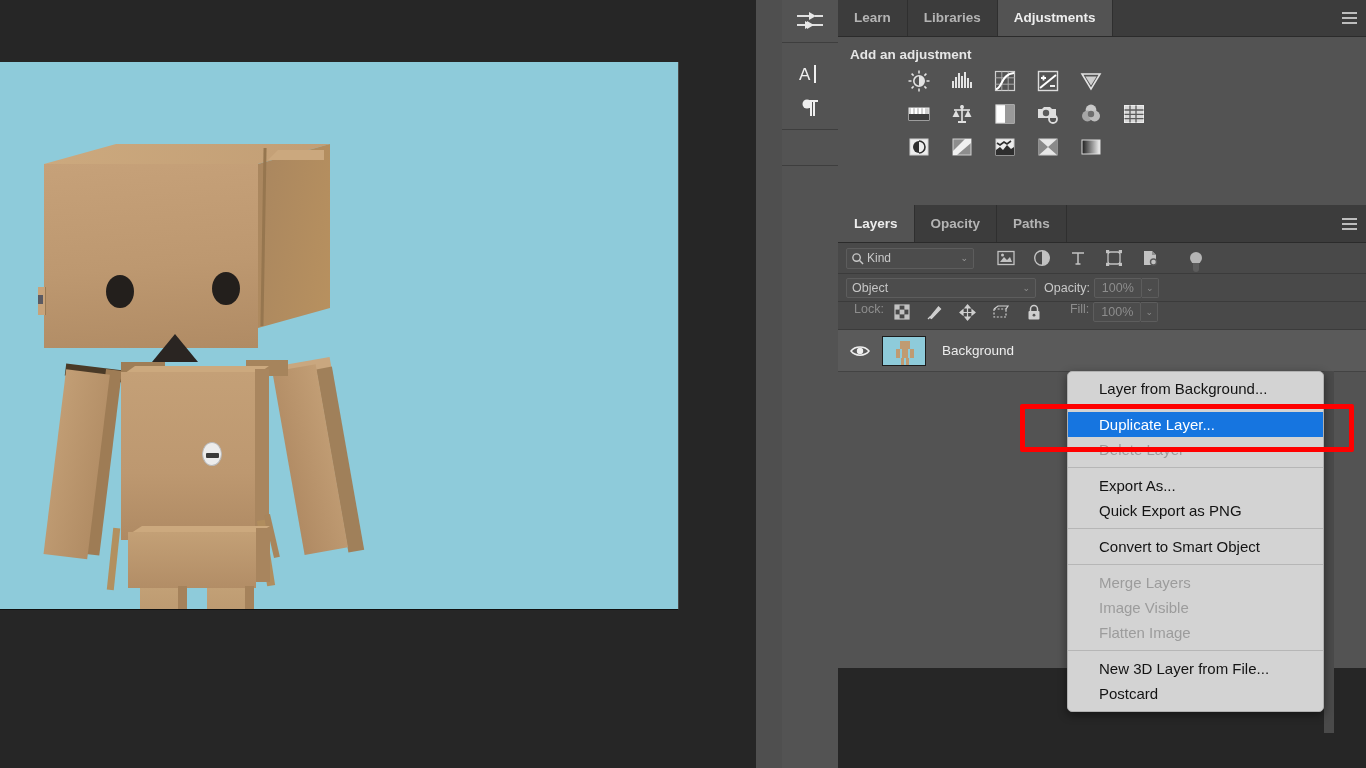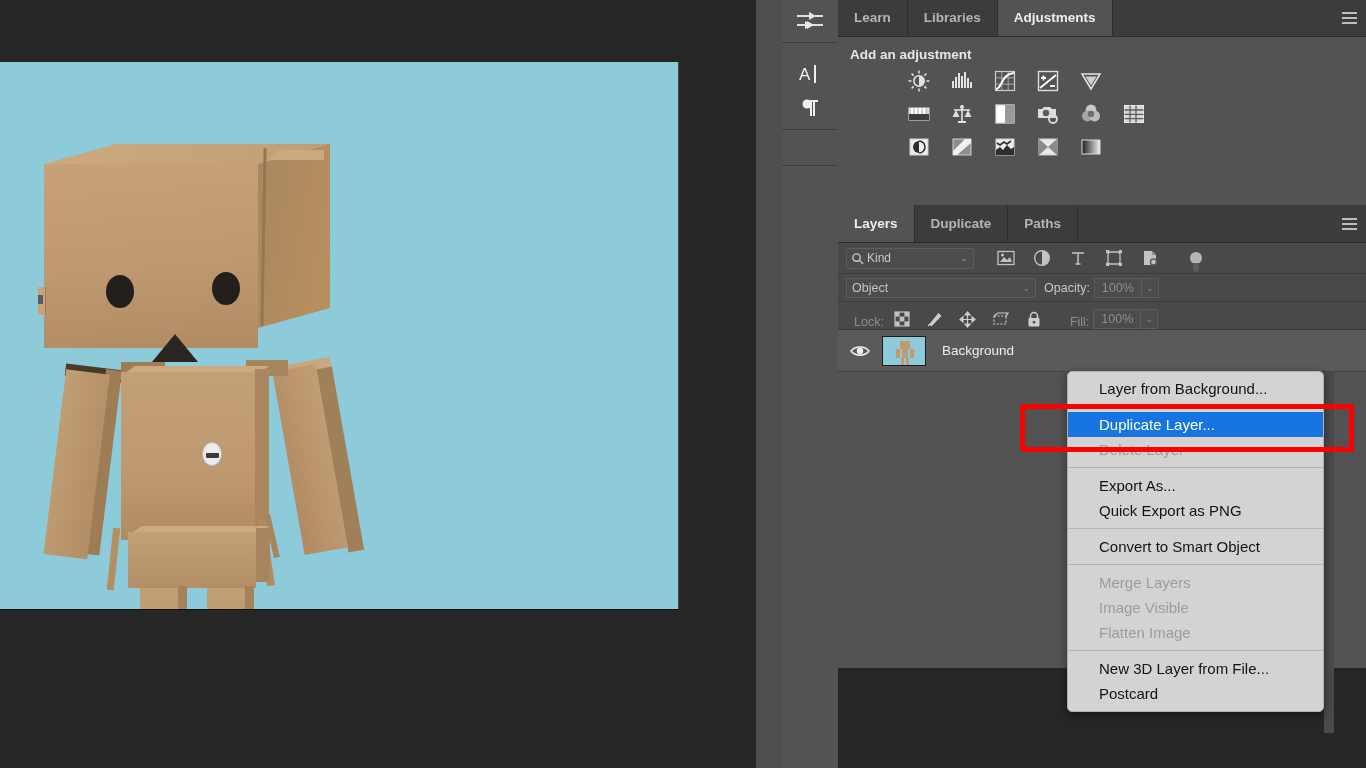--- a/index.html
+++ b/index.html
@@ -201,21 +201,21 @@
   .numfield {
     width: 48px; height: 20px; background: #4c4c4c; border: 1px solid #5d5d5d; border-radius: 2px;
     color: #8d8d8d; font-size: 12.5px; display: flex; align-items: center; justify-content: center; margin-left: 4px;
   }
   .stepper {
     width: 17px; height: 20px; background: #4c4c4c; border: 1px solid #5d5d5d; border-left: none;
     border-radius: 0 2px 2px 0; color: #8a8a8a; font-size: 9px;
     display:flex;align-items:center;justify-content:center;
   }
   .lock-row {
-    height: 28px; display: flex; align-items: flex-end; padding: 0 8px;
+    height: 28px; display: flex; align-items: flex-start; padding: 0 8px;
     background: #494949; border-bottom: 1px solid #3b3b3b;
   }
   .lock-icons { display:flex; align-items:center; gap: 13px; margin-left: 8px; }
 
   .layer-row {
     height: 42px; display: flex; align-items: center; background: #5A5A5A;
     border-bottom: 1px solid #434343;
   }
   .eye-cell { width: 44px; display: flex; align-items: center; justify-content: center; }
   .layer-thumb {
@@ -503,21 +503,21 @@
         </div>
       </div>
     </div>
 
     <div id="layers-panel">
       <div class="panel-tabs">
         <div class="ptab active">
           <span>Layers</span>
         </div>
         <div class="ptab">
-          <span>Duplicate</span>
+          <span>Opacity</span>
         </div>
         <div class="ptab">
           <span>Paths</span>
         </div>
         <div class="tabs-filler"></div>
         <div class="panel-menu-btn">
           <div class="hamburger">
             <span></span>
               <span></span>
               <span></span>

